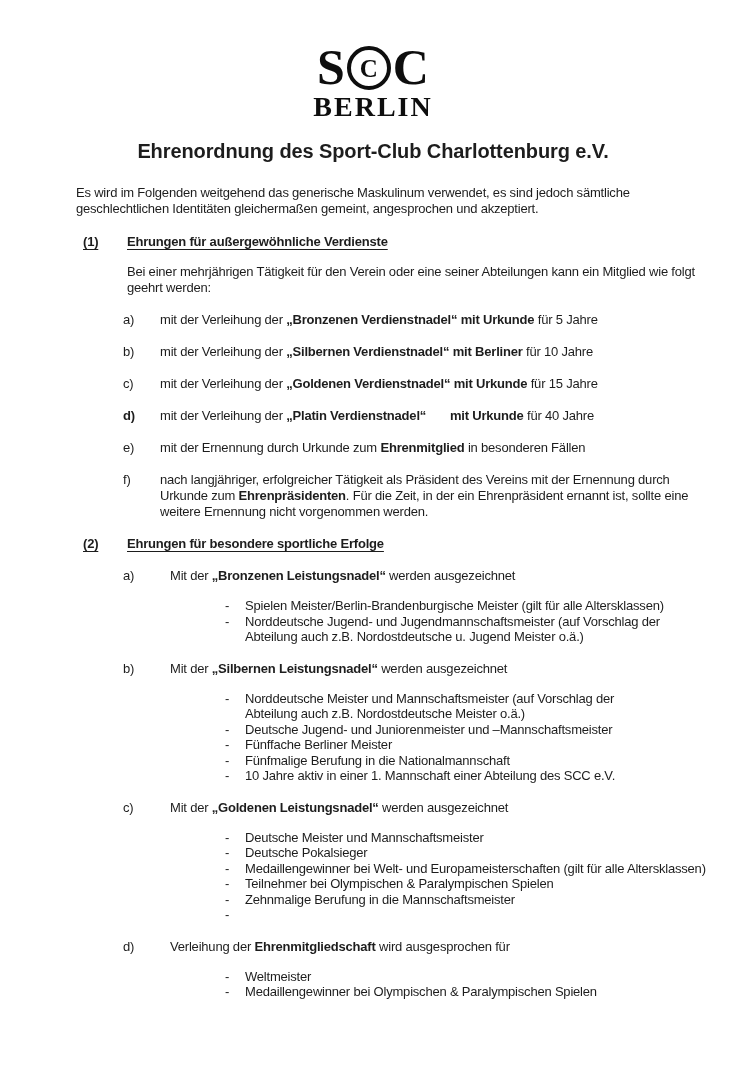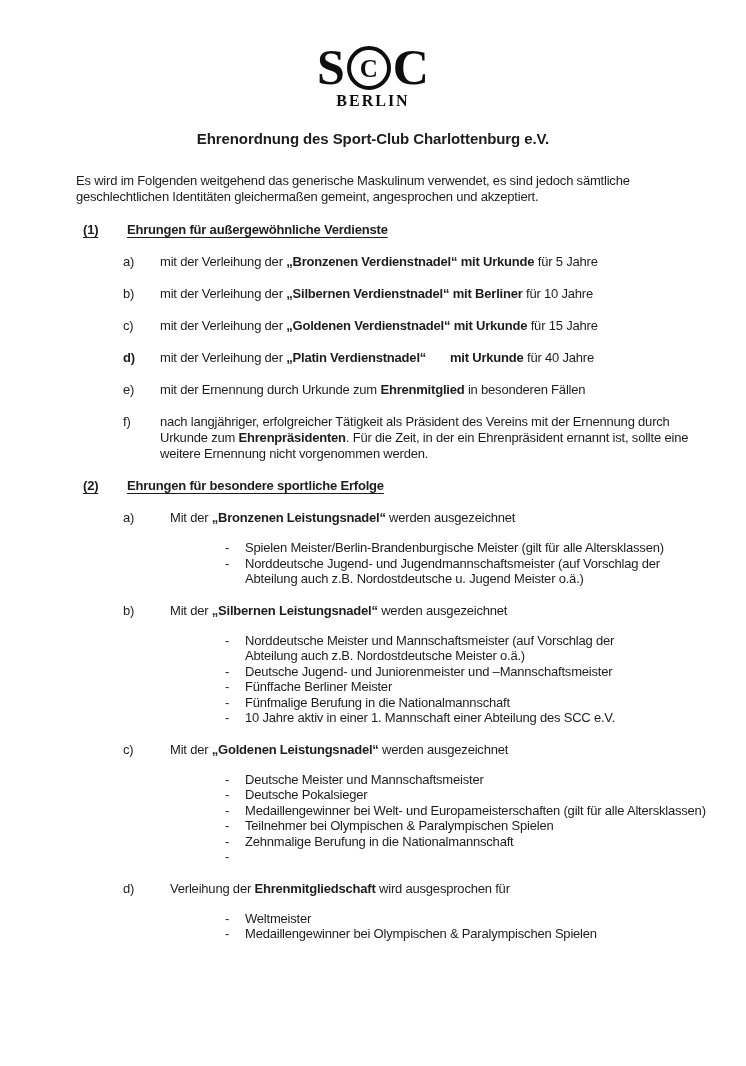--- a/index.html
+++ b/index.html
@@ -24,28 +24,28 @@
     font-size:50px;line-height:1;letter-spacing:0;color:#0e0e0e;
   }
   .logo-circle{
     display:inline-flex;align-items:center;justify-content:center;
     width:36px;height:36px;border:4px solid #0e0e0e;border-radius:50%;
     margin:0 2px;position:relative;top:1px;
   }
   .logo-circle-c{font-size:25px;line-height:1;}
   .logo-bottom{
     font-family:"Liberation Serif", serif;font-weight:700;
-    font-size:16px;line-height:1;letter-spacing:2px;color:#0e0e0e;
+    font-size:28px;line-height:1;letter-spacing:2px;color:#0e0e0e;
     margin-top:1px;
   }
 
   
   .title{
     margin-top:22px;text-align:center;
-    font-weight:700;font-size:15px;letter-spacing:-0.1px;
+    font-weight:700;font-size:20px;letter-spacing:-0.1px;
   }
   .intro{
     margin:26px 0 0 76px;width:625px;
   }
 
   
   .section--first{margin-top:17px;}
   .section-head{display:flex;margin-left:83px;margin-top:0;}
   .sec-num{
     width:44px;font-weight:700;
@@ -86,20 +86,21 @@
 
   <div class="title">Ehrenordnung des Sport-Club Charlottenburg e.V.</div>
 
   <p class="intro">Es wird im Folgenden weitgehend das generische Maskulinum verwendet, es sind jedoch sämtliche geschlechtlichen Identitäten gleichermaßen gemeint, angesprochen und akzeptiert.</p>
 
   <div class="section section--first sec1">
     <div class="section-head">
       <span class="sec-num">(1)</span>
       <span class="sec-heading">Ehrungen für außergewöhnliche Verdienste</span>
     </div>
+    <p class="section-lead">Bei einer mehrjährigen Tätigkeit für den Verein oder eine seiner Abteilungen kann ein Mitglied wie folgt geehrt werden:</p>
     <div class="items">
         <div class="item-row">
           <div class="item-letter">a)</div>
           <div class="item-text"><span>mit der Verleihung der </span><span class="bold">„Bronzenen Verdienstnadel“ mit Urkunde</span><span> für 5 Jahre</span></div>
         </div>
         <div class="item-row">
           <div class="item-letter">b)</div>
           <div class="item-text"><span>mit der Verleihung der </span><span class="bold">„Silbernen Verdienstnadel“ mit Berliner</span><span> für 10 Jahre</span></div>
         </div>
         <div class="item-row">
@@ -181,21 +182,21 @@
               <div class="bullet-row">
                 <span class="bullet-dash">-</span>
                 <span class="bullet-text">Medaillengewinner bei Welt- und Europameisterschaften (gilt für alle Altersklassen)</span>
               </div>
               <div class="bullet-row">
                 <span class="bullet-dash">-</span>
                 <span class="bullet-text">Teilnehmer bei Olympischen &amp; Paralympischen Spielen</span>
               </div>
               <div class="bullet-row">
                 <span class="bullet-dash">-</span>
-                <span class="bullet-text">Zehnmalige Berufung in die Nationalmannschaft</span>
+                <span class="bullet-text">Zehnmalige Berufung in die Mannschaftsmeister</span>
               </div>
               <div class="bullet-row">
                 <span class="bullet-dash">-</span>
               </div>
             </div></div>
         </div>
         <div class="item-row">
           <div class="item-letter">d)</div>
           <div class="item-text"><span>Verleihung der </span><span class="bold">Ehrenmitgliedschaft</span><span> wird ausgesprochen für</span><div class="bullets">
               <div class="bullet-row">

